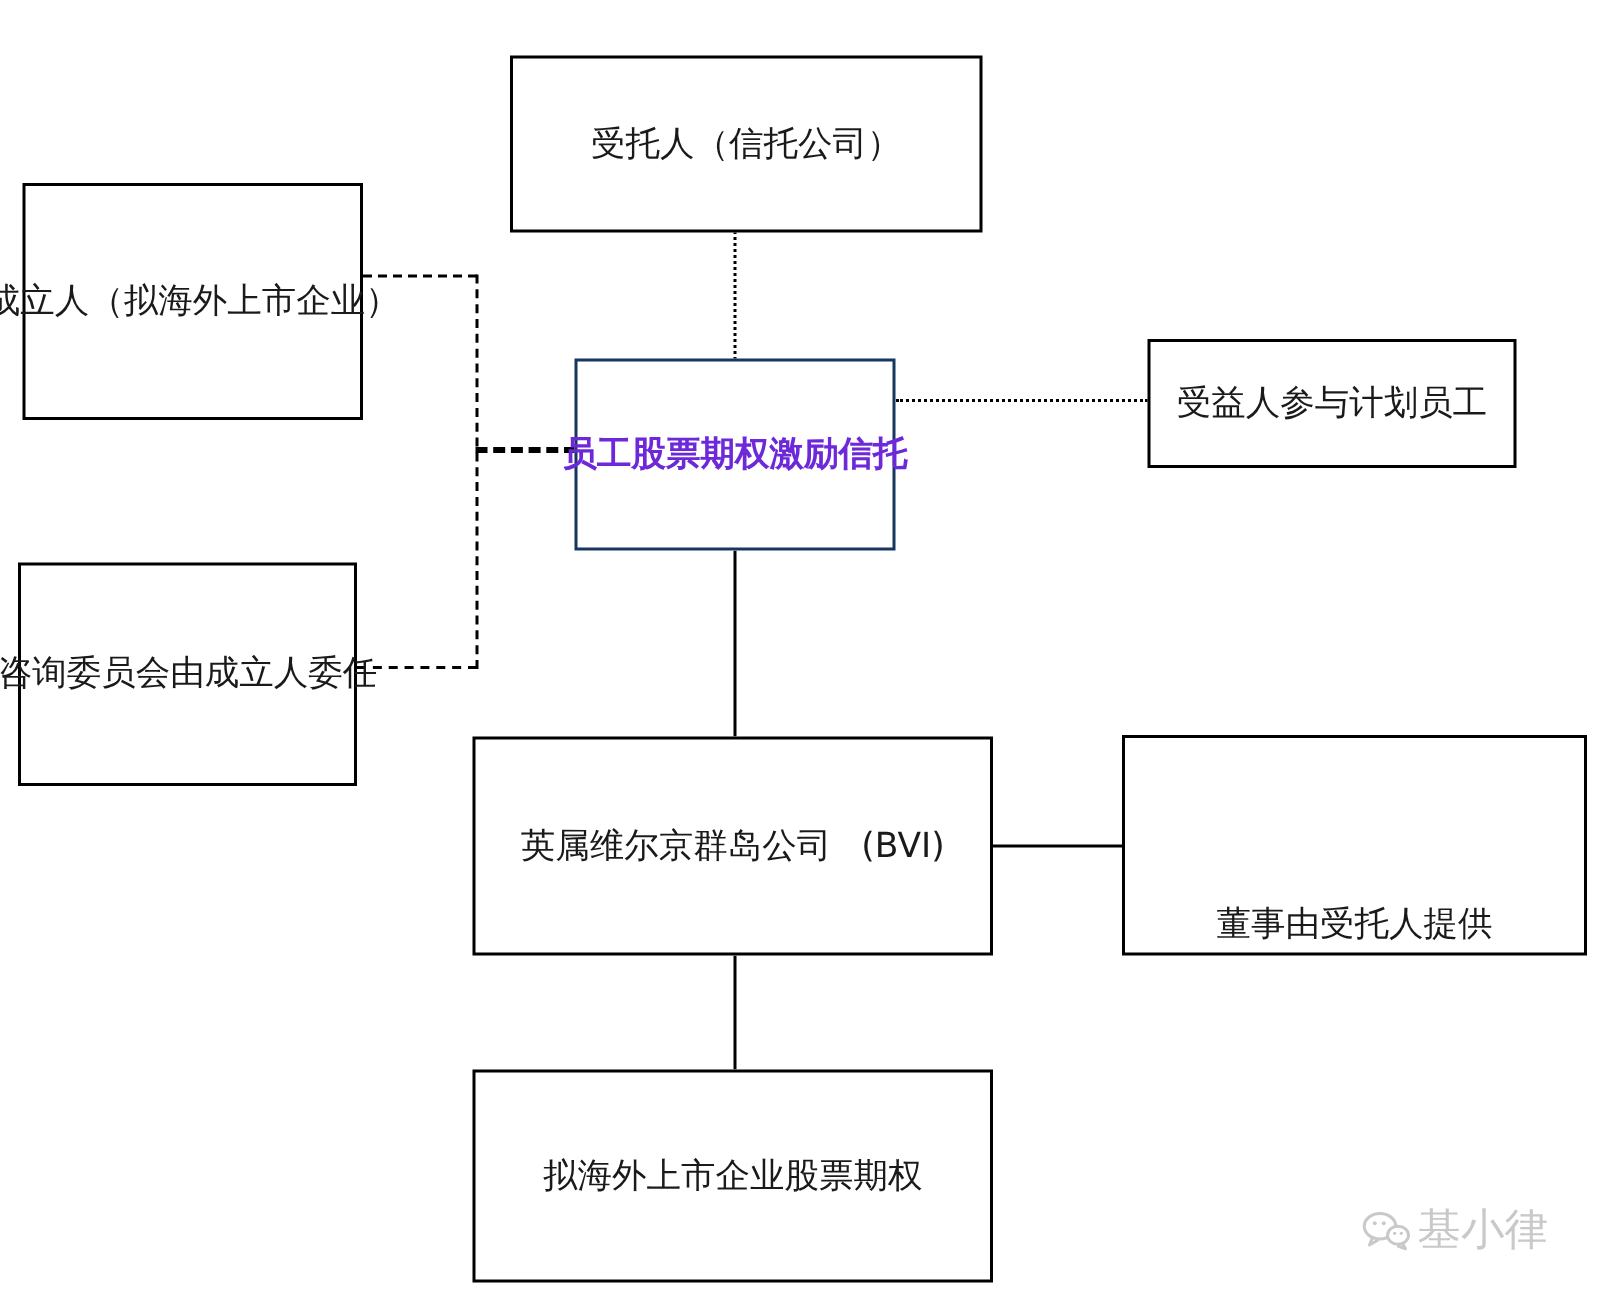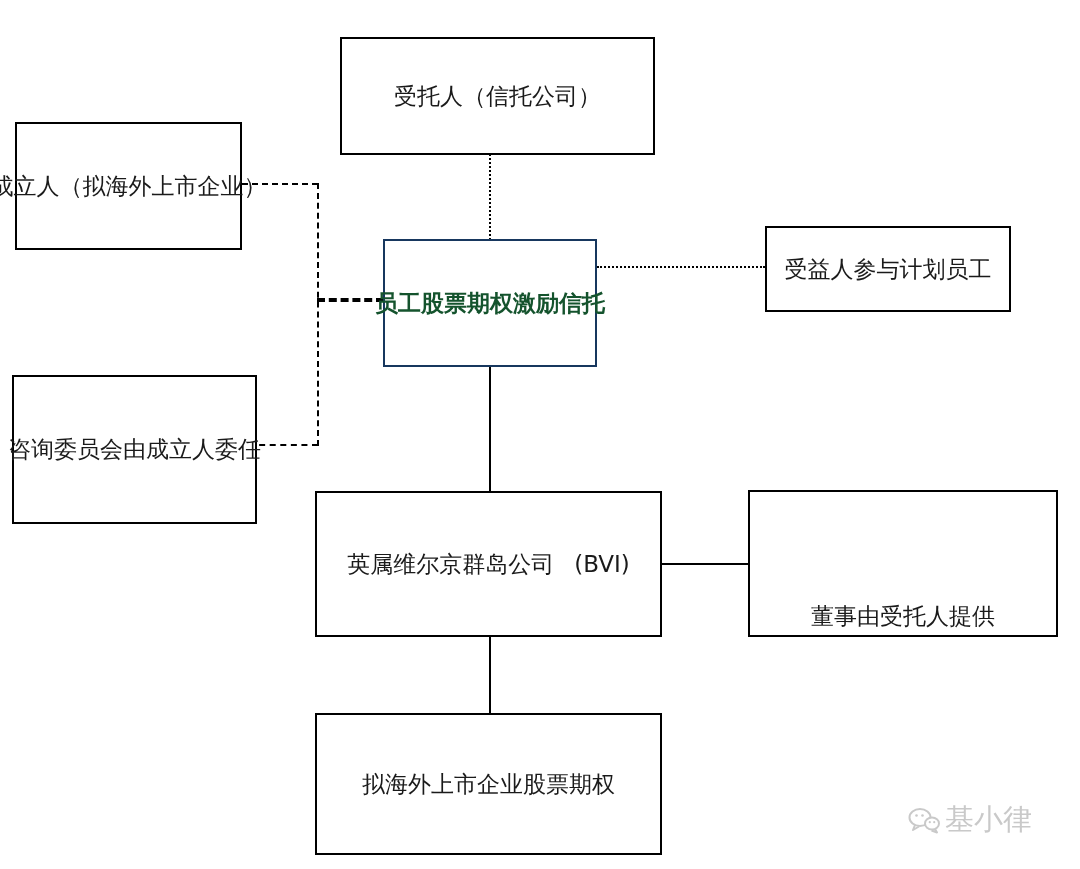--- a/index.html
+++ b/index.html
@@ -26,21 +26,21 @@
     justify-content: center;
     text-align: center;
     font-size: 23px;
     color: #1a1a1a;
     line-height: 37px;
     z-index: 2;
   }
   .node.trust {
     border: 2px solid var(--trust-border, #17375e);
     font-weight: bold;
-    color: #14532d;
+    color: #6d28d9;
   }
   .node-line { white-space: nowrap; }
 
   .h-line, .v-line { position: absolute; z-index: 1; }
   .h-line { height: 0; }
   .v-line { width: 0; }
 
   .h-line.solid   { border-top: 2px solid #000; }
   .v-line.solid   { border-left: 2px solid #000; }
   .h-line.dashed  { border-top: 2px dashed #000; }
@@ -84,37 +84,37 @@
 
   <div class="h-line solid" style="left:662px; top:563px; width:86px;"></div>
 
   <div class="v-line solid" style="left:489px; top:637px; height:76px;"></div>
 
   <div class="node" style="left:340px; top:37px; width:315px; height:118px;">
     <div class="node-line">受托人</div>
     <div class="node-line">（信托公司）</div>
   </div>
 
-  <div class="node" style="left:15px; top:122px; width:227px; height:128px;">
+  <div class="node" style="left:15px; top:122px; width:227px; height:158px;">
     <div class="node-line">成立人</div>
     <div class="node-line">（拟海外上市</div>
     <div class="node-line">企业）</div>
   </div>
 
   <div class="node trust" style="left:383px; top:239px; width:214px; height:128px;">
     <div class="node-line">员工股票期权</div>
     <div class="node-line">激励信托</div>
   </div>
 
   <div class="node" style="left:765px; top:226px; width:246px; height:86px;">
     <div class="node-line">受益人</div>
     <div class="node-line">参与计划员工</div>
   </div>
 
-  <div class="node" style="left:12px; top:375px; width:245px; height:149px;">
+  <div class="node" style="left:12px; top:375px; width:226px; height:149px;">
     <div class="node-line">咨询委员会</div>
     <div class="node-line">由成立人委任</div>
   </div>
 
   <div class="node" style="left:315px; top:491px; width:347px; height:146px;gap:20px;">
     <div class="node-line">英属维尔京群岛公司</div>
     <div class="node-line">(BVI)</div>
   </div>
 
   <div class="node" style="left:748px; top:490px; width:310px; height:147px;align-items:flex-end;">

